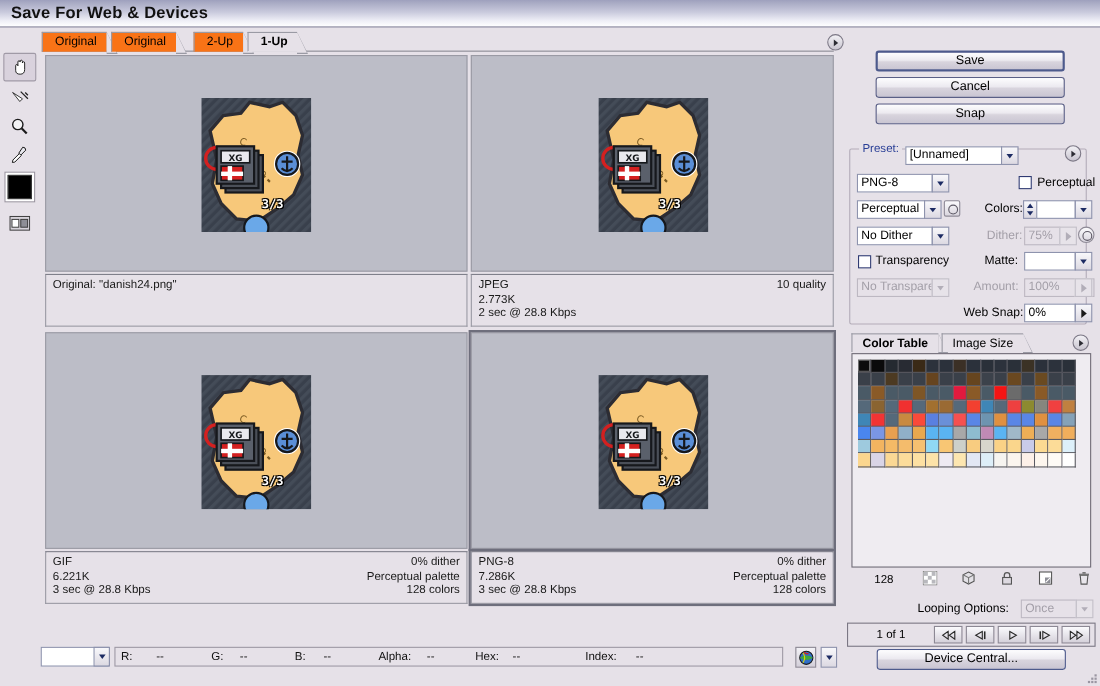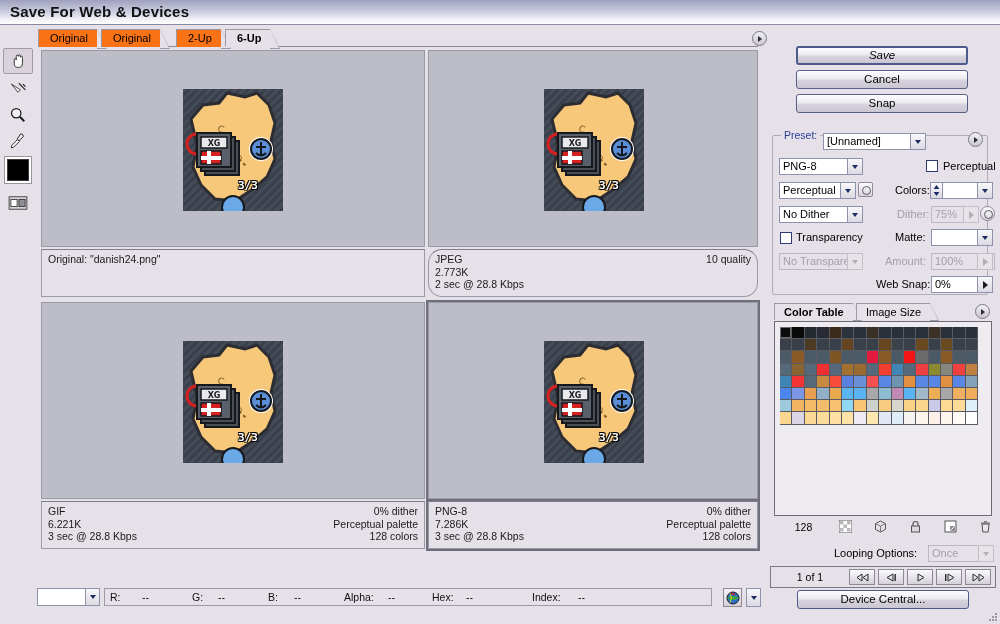--- a/index.html
+++ b/index.html
@@ -82,21 +82,21 @@
 
   
   #right{ position:absolute; left:768px; top:46px; width:228px; }
   .bigbtn{
     display:block; width:172px; height:19px; margin:0 auto 5px auto;
     background:linear-gradient(to bottom,#fdfdfe 0%,#eceaf0 45%,#d8d4dd 55%,#c9c5d2 100%);
     border:1px solid #5a5f86; border-radius:3px;
     font-size:11.5px; text-align:center; line-height:17px; cursor:default;
     color:#000;
   }
-  .bigbtn.primary{ border:2px solid #4d5a8c; line-height:15px;font-style:italic; }
+  .bigbtn.primary{ border:2px solid #4d5a8c; line-height:15px; }
 
   .group{
     position:relative; border:1px solid #b3acb8; border-radius:2px;
     margin:0; padding:0;
   }
   .glabel{
     position:absolute; left:8px; top:-7px; background:#e6e1e8;
     color:#2a3f96; font-size:10.5px; padding:0 3px;
   }
   .fld{
@@ -233,21 +233,21 @@
 
 <div id="titlebar">
   <div class="tt">Save For Web &amp; Devices</div>
 </div>
 
 <div id="tabstrip">
   <div class="tabline"></div>
   <div class="tab" id="tab0" style="left: 0px;">Original</div>
   <div class="tab" id="tab1" style="left: 63px;">Original</div>
   <div class="tab" id="tab2" style="left: 138px;">2-Up</div>
-  <div class="tab active" id="tab3" style="left: 187px;">6-Up</div>
+  <div class="tab active" id="tab3" style="left: 187px;">1-Up</div>
 </div>
 <div class="menubtn" style="left:752px; top:31px;"></div>
 
 <div id="tools">
   <div class="tool sel" style="top:0px;">
     <svg width="17" height="17" viewBox="0 0 20 20">
       <path d="M5 13 L5 8 q0-1.4 1.2-1.4 T7.4 8 L7.4 4 q0-1.4 1.2-1.4 T9.8 4 L9.8 3.4 q0-1.4 1.2-1.4 T12.2 3.4 L12.2 5 q0-1.3 1.2-1.3 T14.6 5 L14.6 12 q0 5-4.8 5 Q5 17 5 13 Z" fill="#ffffff" stroke="#1a1a1a" stroke-width="1"></path>
     </svg>
   </div>
   <div class="tool" style="top:28px;">
@@ -342,21 +342,21 @@
       <rect x="24" y="62" width="4" height="13" fill="#fff"></rect>
       <rect x="18" y="67" width="20" height="4" fill="#fff"></rect>
       <circle cx="78" cy="60" r="12" fill="#ffffff"></circle>
       <circle cx="78" cy="60" r="10" fill="#5a8ed6" stroke="#16181c" stroke-width="2"></circle>
       <path d="M78 53 L78 66 M73 58 L83 58 M73 64 q5 5 10 0" stroke="#16181c" stroke-width="2" fill="none"></path>
       <circle cx="50" cy="118" r="11" fill="#6aa8e8" stroke="#16181c" stroke-width="2"></circle>
     </svg>
     <div class="mapcount" style="left:170px; top:128px; font-size:11px;">3/3</div>
   </div>
 </div>
-<div class="infobar" style="left:428px; top:249px; width:330px; height:48px;border-radius:14px;">
+<div class="infobar" style="left:428px; top:249px; width:330px; height:48px;">
   <div>JPEG</div>
   <div>2.773K</div>
   <div>2 sec @ 28.8 Kbps</div>
   <div class="rightcol">
     <div>10 quality</div>
   </div>
 </div>
 
 <div class="quad" style="left:41px; top:302px; width:384px; height:197px;">
   <div class="quadimg">

